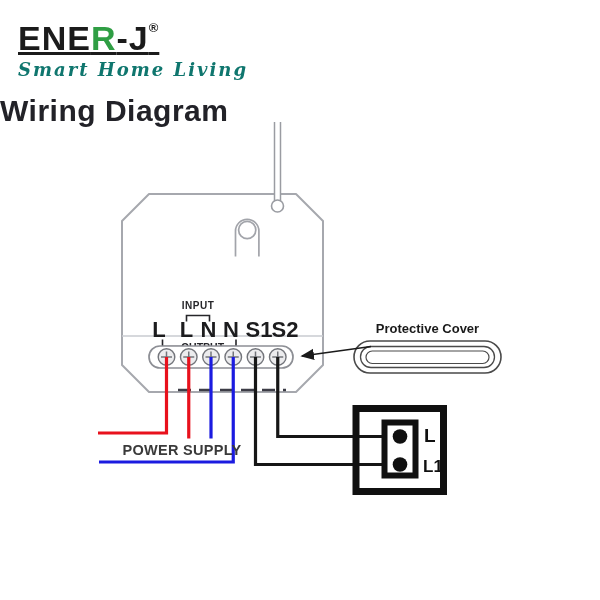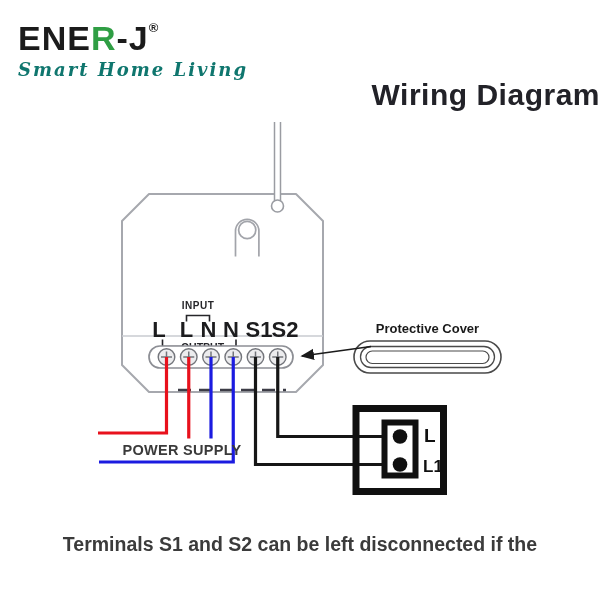--- a/index.html
+++ b/index.html
@@ -1,26 +1,26 @@
 <!DOCTYPE html>
 <html><head>
 <meta charset="utf-8">
 <style>
   html,body{margin:0;padding:0;}
   body{
     width:600px;height:600px;position:relative;background:#ffffff;overflow:hidden;
     font-family:"Liberation Sans", sans-serif;
   }
   .logo{position:absolute;left:18px;top:10px;}
-  .logo-line{font-weight:900;font-size:34px;letter-spacing:1px;color:#1b1b1b;line-height:36px;white-space:nowrap;}
+  .logo-line{font-weight:900;font-size:34px;letter-spacing:1px;color:#1b1b1b;line-height:36px;white-space:nowrap;text-decoration:underline;}
   .logo-green{color:#2f9e44;}
   .logo-reg{font-size:13px;vertical-align:18px;font-weight:700;}
   .tagline{font-family:"DejaVu Serif", serif;font-style:italic;font-weight:600;
     font-size:18px;letter-spacing:2px;color:#0f766e;margin-top:3px;white-space:nowrap;}
-  .page-title{position:absolute;top:78px;left:0;width:600px;text-align:right;
+  .page-title{position:absolute;top:94px;left:0;width:600px;text-align:left;
     font-size:30px;font-weight:800;letter-spacing:.5px;color:#222228;}
   .diagram-svg{position:absolute;left:0;top:0;}
   .footer{position:absolute;top:533px;left:0;width:600px;text-align:center;
     font-size:19.5px;font-weight:700;color:#3b3b3b;line-height:23px;}
   svg text{font-family:"Liberation Sans", sans-serif;}
 </style>
 </head>
 <body>
 
 <div class="logo">
@@ -112,14 +112,13 @@
 
   <rect x="356" y="408.5" width="87.5" height="83" fill="none" stroke="#101010" stroke-width="7"></rect>
   <rect x="384.5" y="422.5" width="31" height="53" fill="#ffffff" stroke="#101010" stroke-width="6"></rect>
   <circle cx="400" cy="436.5" r="7.3" fill="#101010"></circle>
   <circle cx="400" cy="464.5" r="7.3" fill="#101010"></circle>
   <text x="424" y="442" font-size="19" font-weight="bold" fill="#101010">L</text>
   <text x="423" y="471.5" font-size="17" font-weight="bold" fill="#101010">L1</text>
 </svg>
 
 <div class="footer">
-  <div>Terminals S1 and S2 can be left disconnected if the</div>
 </div>
 
 </body></html>

